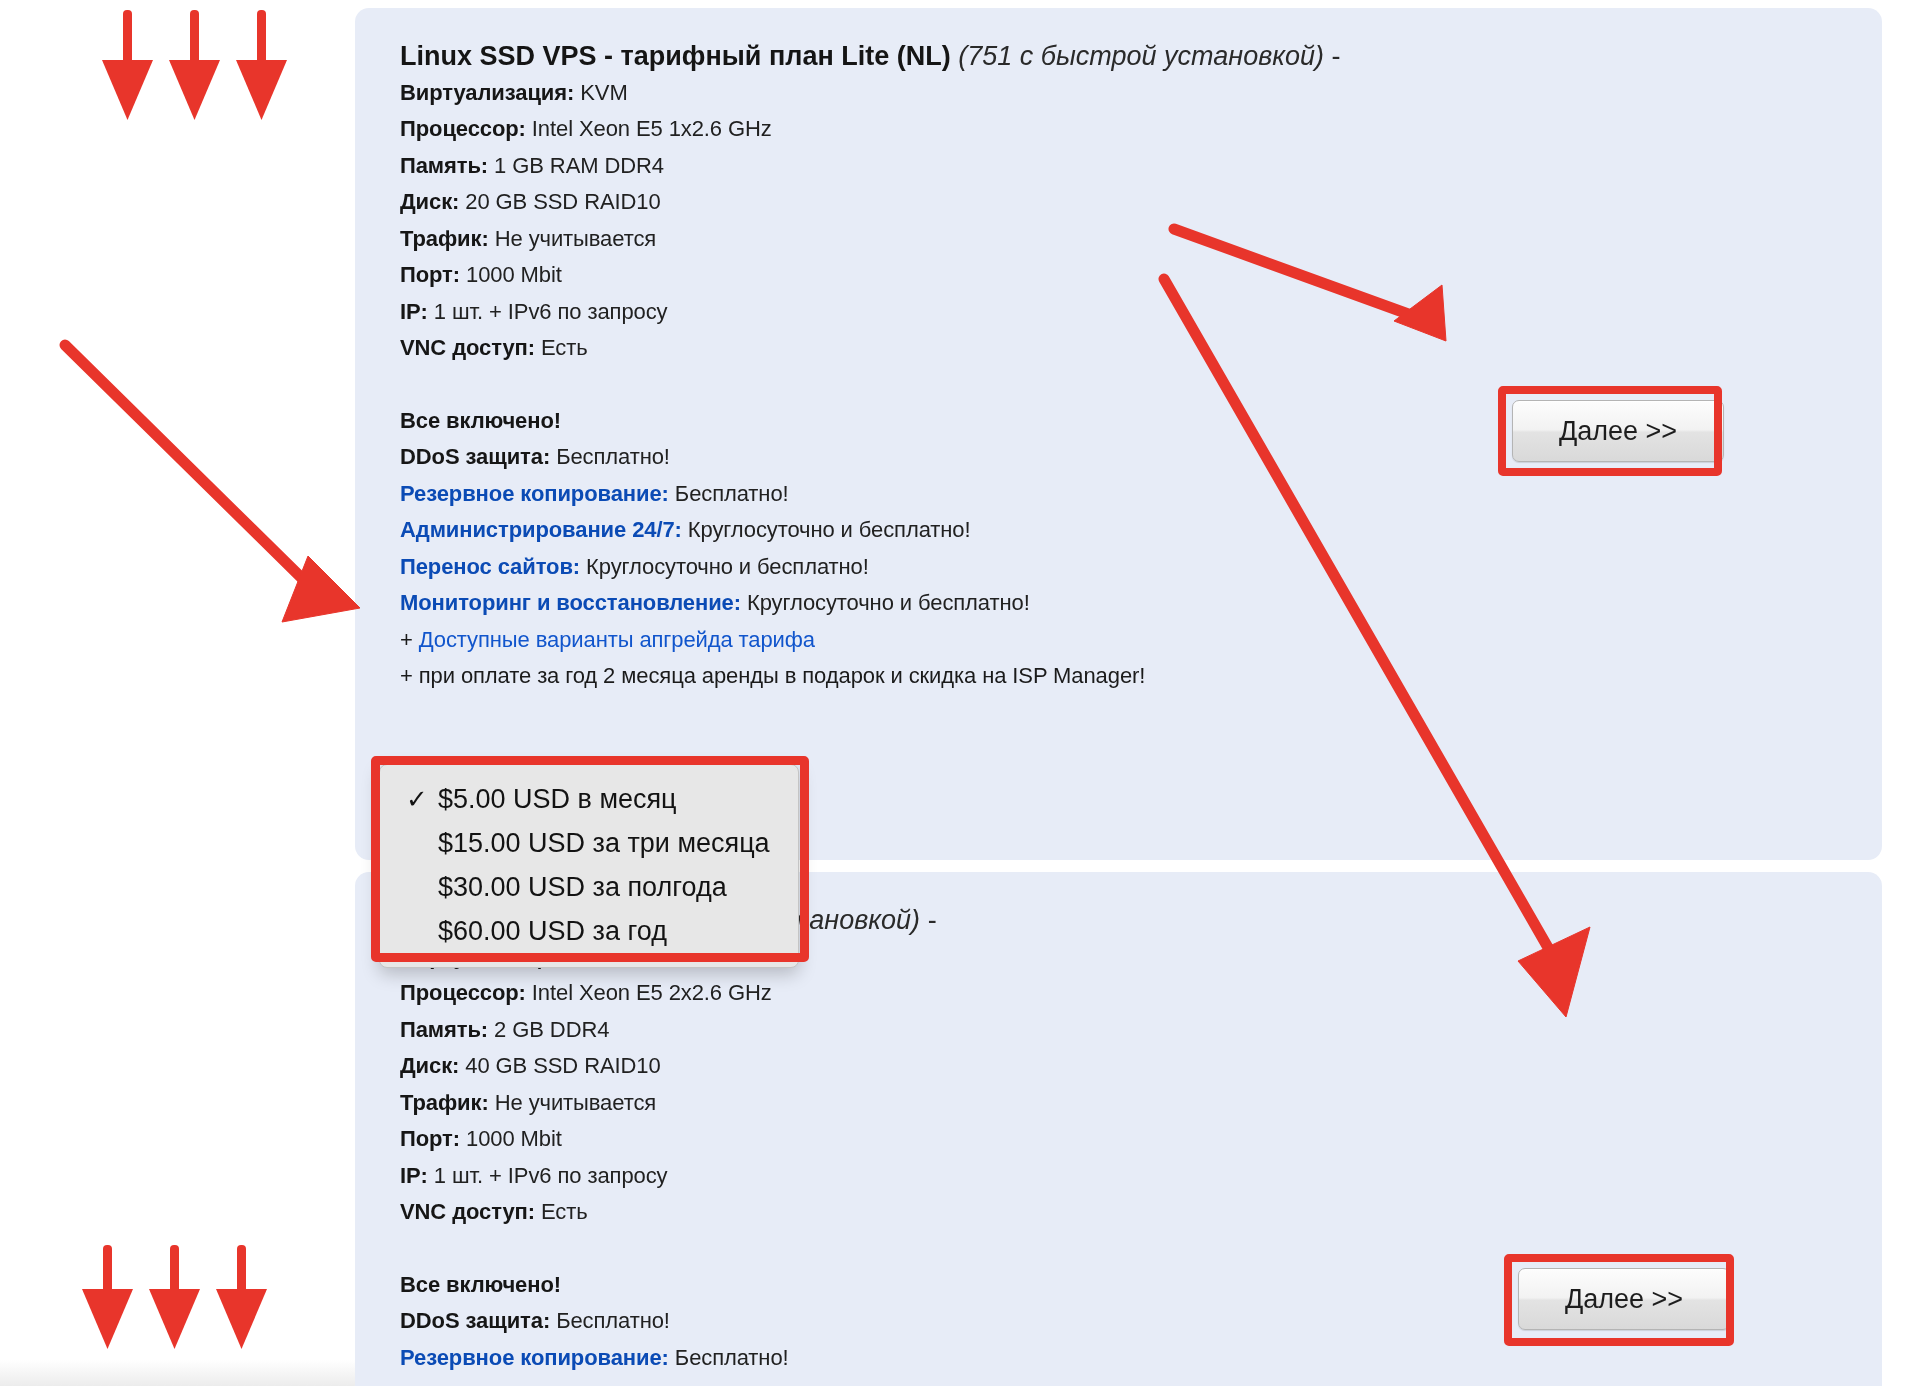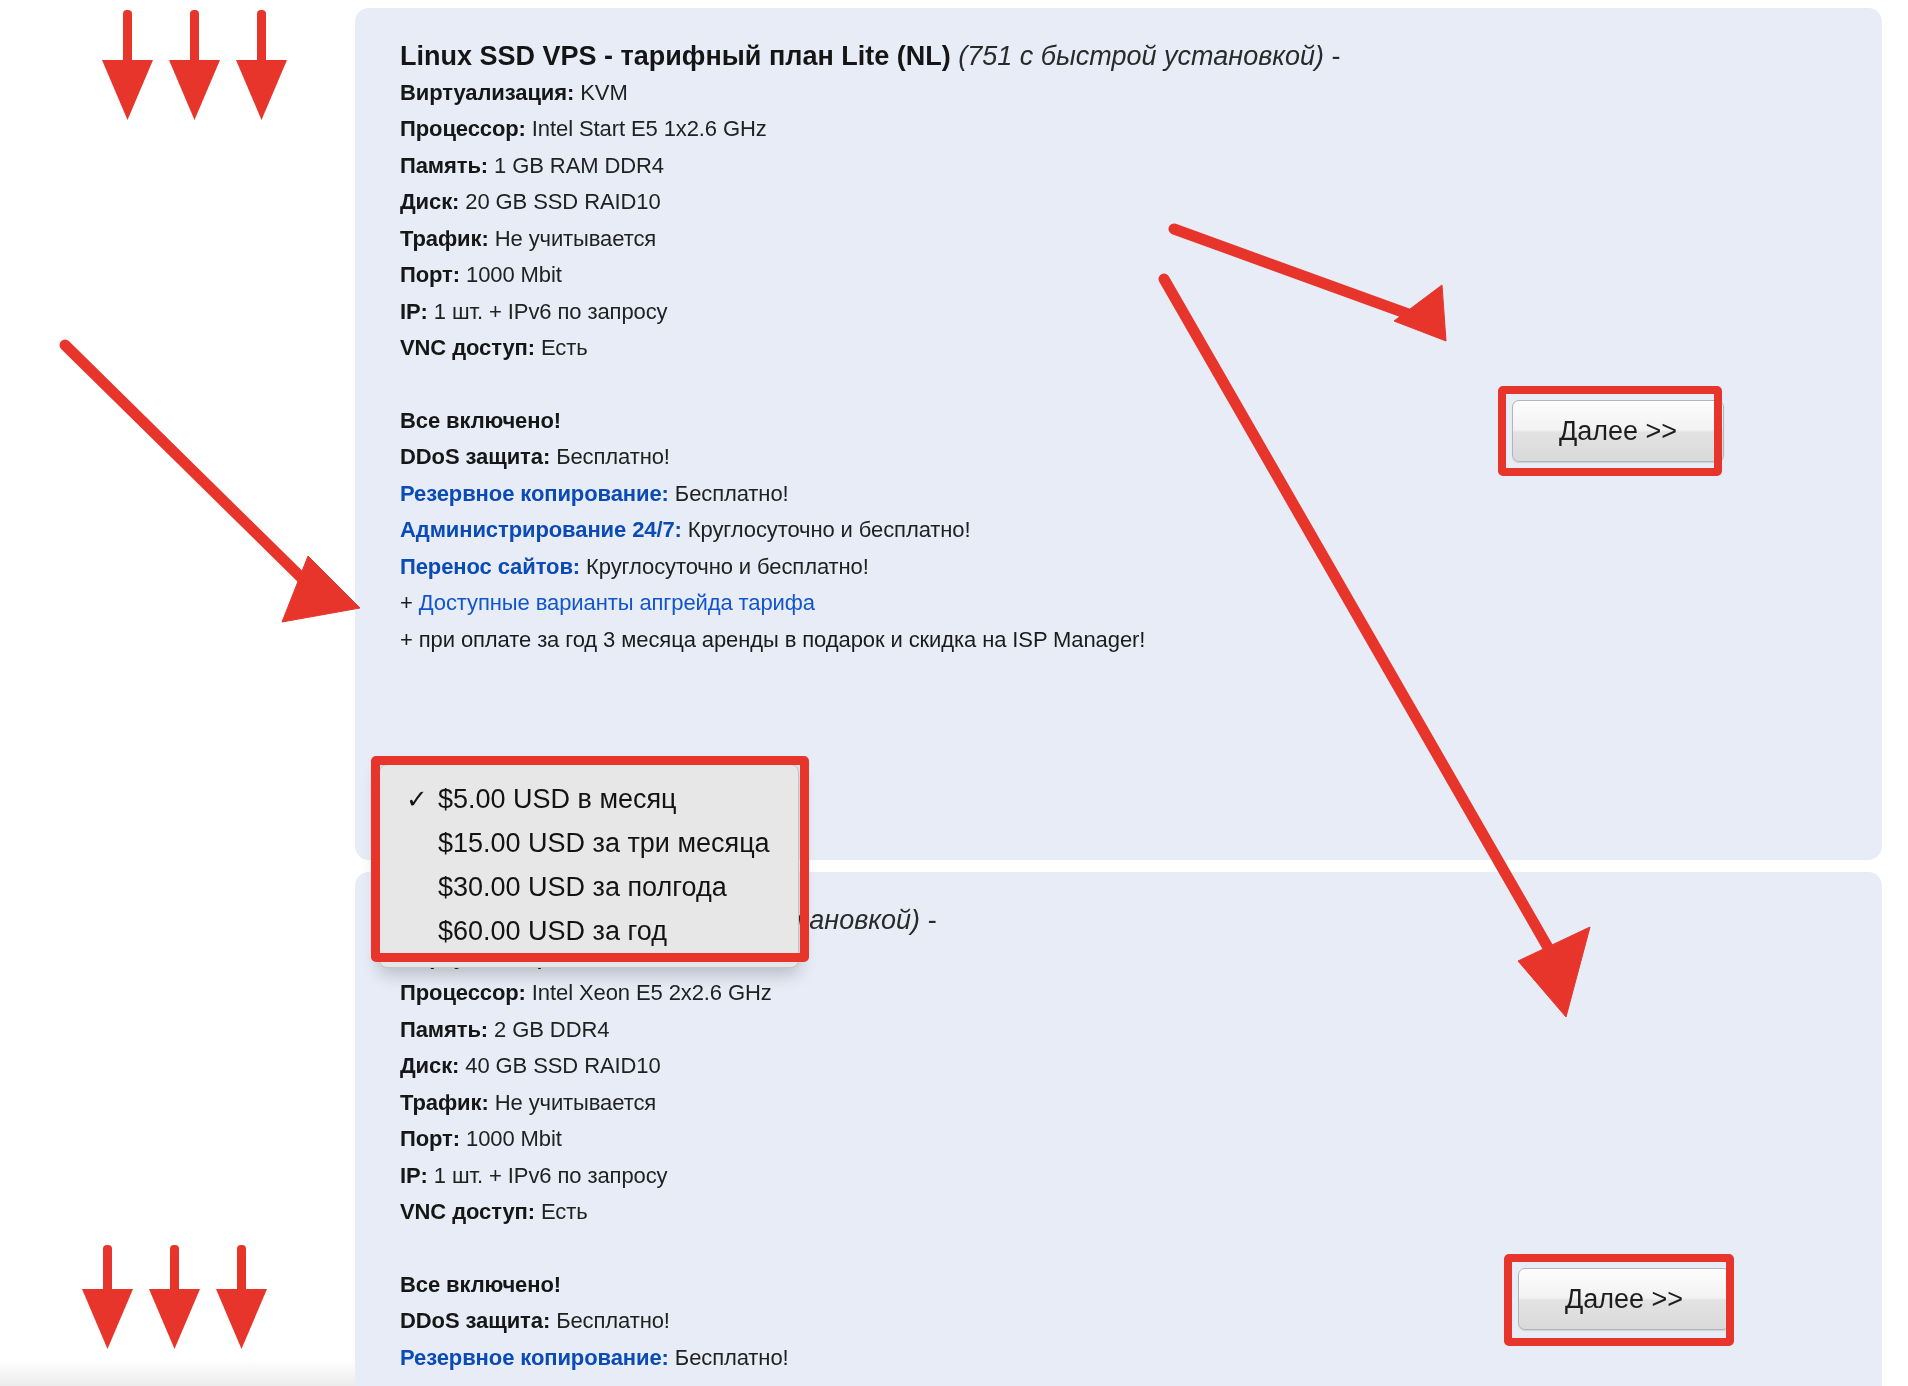--- a/index.html
+++ b/index.html
@@ -199,39 +199,40 @@
   <div class="panel" id="panel-lite">
     <div class="plan-body">
 
       <div class="title-line">
         <span class="t-main">Linux SSD VPS - тарифный план Lite (NL)</span>
         <span class="t-note">(751 с быстрой установкой)</span>
         <span class="t-tail">-</span>
       </div>
 
       <div class="line"><b>Виртуализация:</b> <span class="val">KVM</span></div>
-      <div class="line"><b>Процессор:</b> <span class="val">Intel Start E5 1x2.6 GHz</span></div>
+      <div class="line"><b>Процессор:</b> <span class="val">Intel Xeon E5 1x2.6 GHz</span></div>
       <div class="line"><b>Память:</b> <span class="val">1 GB RAM DDR4</span></div>
       <div class="line"><b>Диск:</b> <span class="val">20 GB SSD RAID10</span></div>
       <div class="line"><b>Трафик:</b> <span class="val">Не учитывается</span></div>
       <div class="line"><b>Порт:</b> <span class="val">1000 Mbit</span></div>
       <div class="line"><b>IP:</b> <span class="val">1 шт. + IPv6 по запросу</span></div>
       <div class="line"><b>VNC доступ:</b> <span class="val">Есть</span></div>
 
       <div class="spacer"></div>
 
       <div class="line"><b>Все включено!</b></div>
 
       <div class="line"><b>DDoS защита:</b> <span class="val">Бесплатно!</span></div>
       <div class="line"><span class="lbl-blue">Резервное копирование:</span> <span class="val">Бесплатно!</span></div>
       <div class="line"><span class="lbl-blue">Администрирование 24/7:</span> <span class="val">Круглосуточно и бесплатно!</span></div>
       <div class="line"><span class="lbl-blue">Перенос сайтов:</span> <span class="val">Круглосуточно и бесплатно!</span></div>
+      <div class="line"><span class="lbl-blue">Мониторинг и восстановление:</span> <span class="val">Круглосуточно и бесплатно!</span></div>
 
       <div class="line"><span class="plain-plus">+ </span><span class="link-blue">Доступные варианты апгрейда тарифа</span></div>
-      <div class="line"><span class="plain-plus">+ </span><span>при оплате за год 3 месяца аренды в подарок и скидка на ISP Manager!</span></div>
+      <div class="line"><span class="plain-plus">+ </span><span>при оплате за год 2 месяца аренды в подарок и скидка на ISP Manager!</span></div>
 
     </div>
   </div>
 
   <div class="panel" id="panel-start">
     <div class="plan-body">
 
       <div class="title-line">
         <span class="t-main">н Start (NL)</span>
         <span class="t-note">(489 с быстрой установкой)</span>

